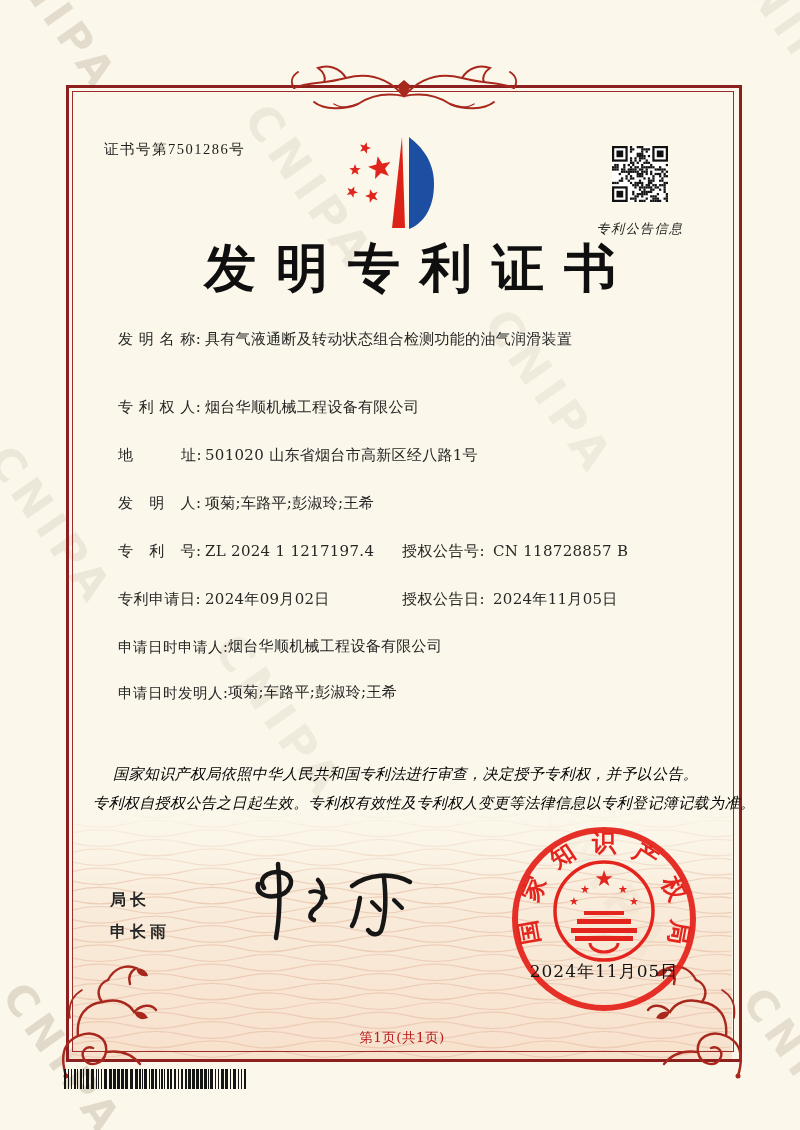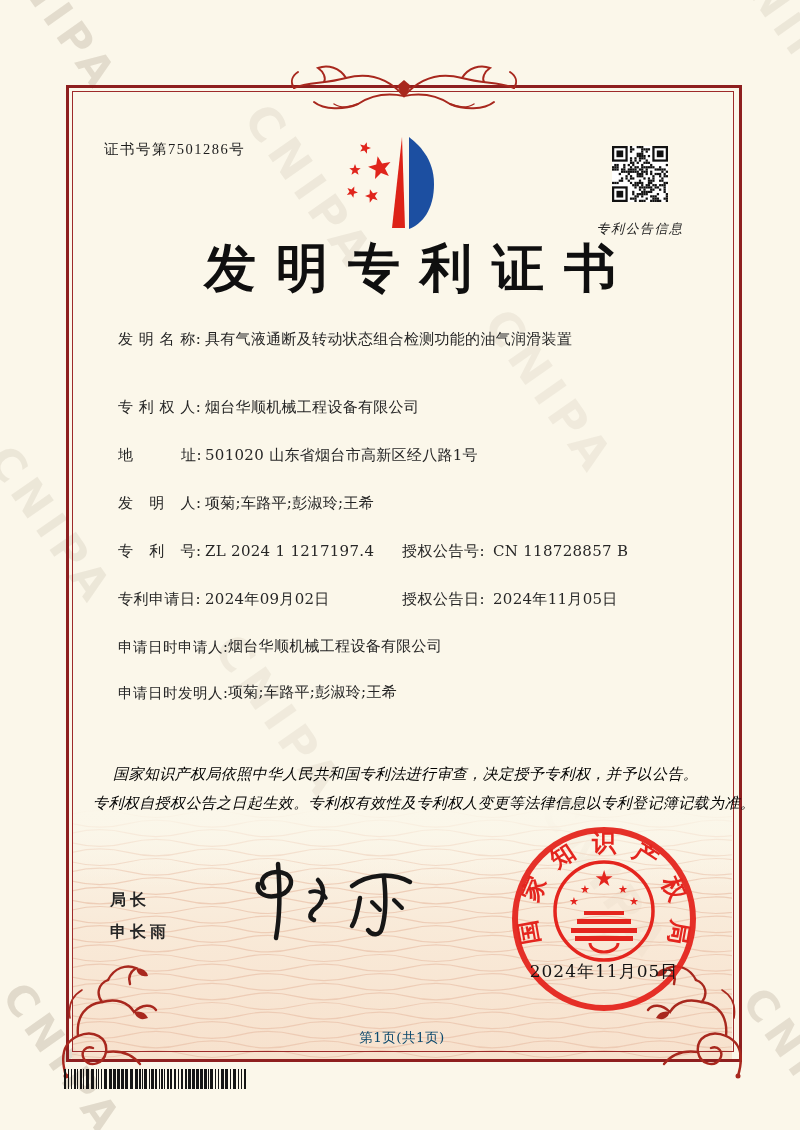--- a/index.html
+++ b/index.html
@@ -16,21 +16,21 @@
   .val{letter-spacing:.3px;}
   .smlbl{font-size:14.5px;}
   .certno{font-size:14.5px;letter-spacing:1.5px;color:#1d1d1d;font-family:Liberation Serif, serif;}
   .title{left:72px;top:234px;width:660px;text-align:center;font-size:52px;font-weight:700;
          letter-spacing:20px;padding-left:36px;color:#0f0f0f;box-sizing:border-box;}
   .stmt{font-style:italic;font-size:15px;color:#000000;letter-spacing:.4px;}
   .sigt{font-family:"DejaVu Sans",sans-serif;font-size:16px;font-weight:700;
         letter-spacing:4px;color:#262626;}
   .qrlabel{font-style:italic;font-size:13px;letter-spacing:1.5px;color:#222;width:100px;
            text-align:center;white-space:normal;}
-  .pg{left:72px;top:1029px;width:660px;text-align:center;font-size:13.5px;color:#0c4a6e;}
+  .pg{left:72px;top:1029px;width:660px;text-align:center;font-size:13.5px;color:#b91c1c;}
   .abs{position:absolute;}
   .mirror{transform:scaleX(-1);}
 </style>
 </head>
 <body>
 
 <div class="page">
 
   <span class="wm" style="left:215px;top:160px;font-size:46px;opacity:.13">CNIPA</span>
   <span class="wm" style="left:455px;top:365px;font-size:46px;opacity:.11">CNIPA</span>

